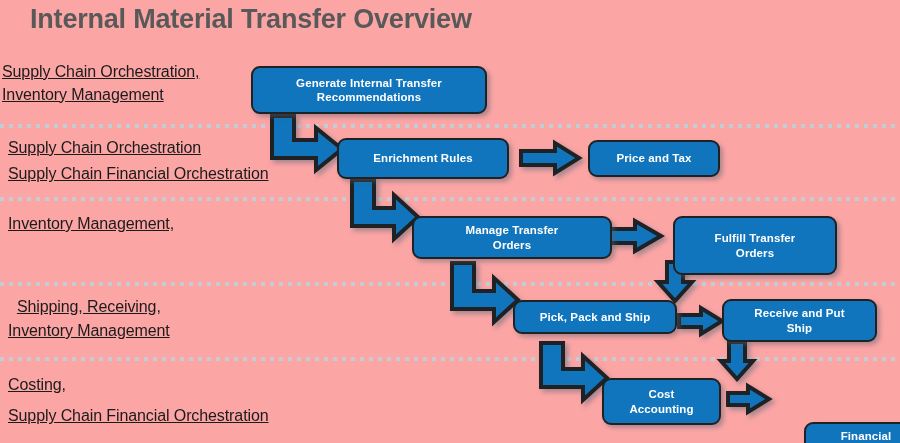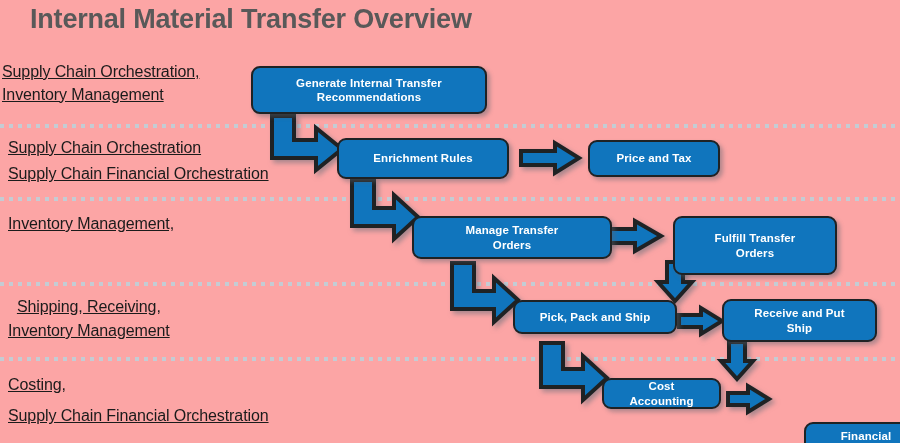--- a/index.html
+++ b/index.html
@@ -209,21 +209,21 @@
     </div>
   </div>
 
   <div class="node" style="left:722px; top:299px; width:155px; height:43px;">
     <div>
       <span>Receive and Put</span>
       <span>Ship</span>
     </div>
   </div>
 
-  <div class="node" style="left:602px; top:378px; width:119px; height:31px;">
+  <div class="node" style="left:602px; top:378px; width:119px; height:47px;">
     <div>
       <span>Cost</span>
       <span>Accounting</span>
     </div>
   </div>
 
   <div class="node" style="left:804px; top:378px; width:124px; height:43px;margin-top:44px;">
     <div>
       <span>Financial</span>
       <span>Orchestration</span>

